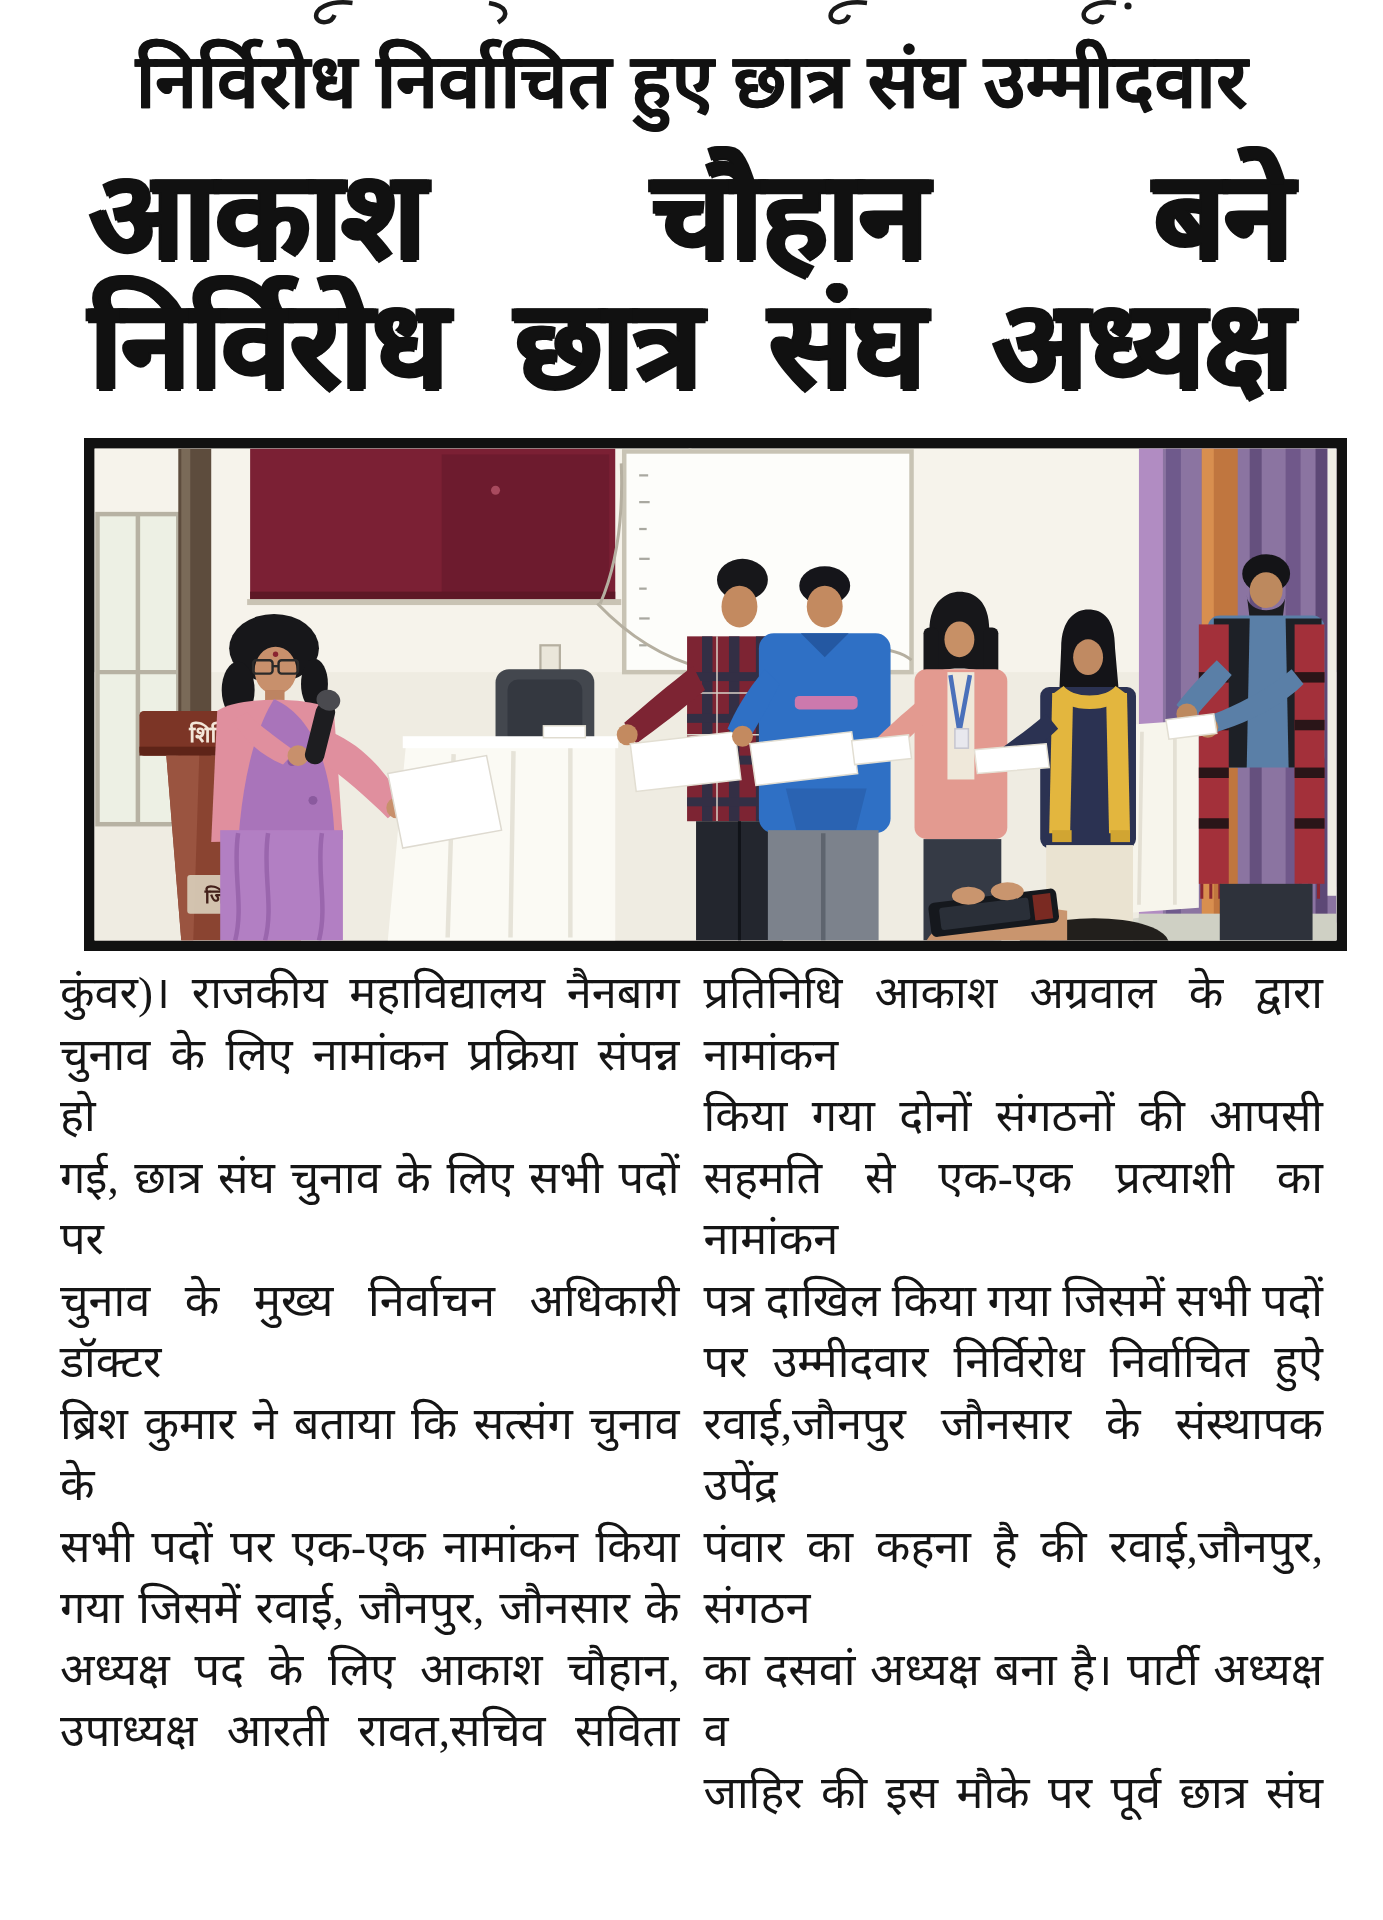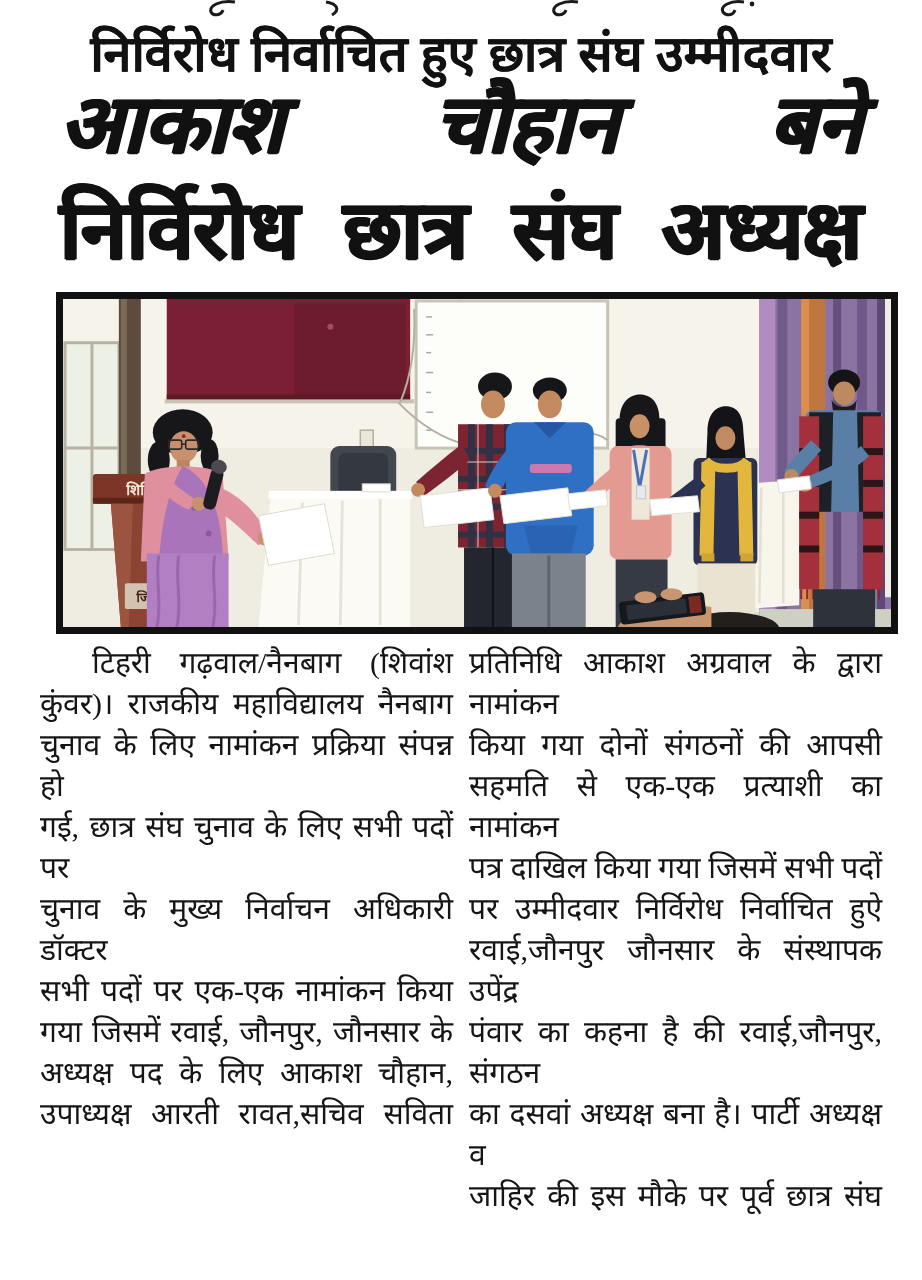--- a/index.html
+++ b/index.html
@@ -18,21 +18,21 @@
     white-space:nowrap;letter-spacing:.5px;
     text-shadow:.6px 0 0 currentColor;
   }
   
   .headline{
     position:absolute;left:60px;width:802px;
     font-size:82px;font-weight:bold;line-height:1.0;
     text-align:justify;text-align-last:justify;white-space:nowrap;
     text-shadow:1.6px 0 0 currentColor,-1.6px 0 0 currentColor,0 1px 0 currentColor;
   }
-  .headline.l1{top:84px;font-style:italic;}
+  .headline.l1{top:104px;}
   .headline.l2{top:190px;}
   
   .photo-frame{
     position:absolute;top:292px;left:56px;margin:0;
     width:842px;height:342px;box-sizing:border-box;
     border:7px solid #111;background:#f5f2ea;
   }
   .photo-frame svg{display:block;width:100%;height:100%;}
   
   .body-cols{
@@ -303,25 +303,25 @@
           <rect x="628" y="303" width="12" height="17" fill="#7a2a22"></rect>
         </g>
         <ellipse cx="584" cy="300" rx="11" ry="6" fill="#c9956e"></ellipse>
         <ellipse cx="610" cy="297" rx="11" ry="6" fill="#c9956e"></ellipse>
       </g>
     </svg>
   </figure>
 
   <div class="body-cols">
     <div class="col">
-      <div class="bl indent">टिहरी गढ़वाल/नैनबाग (शिवांश</div>
       <div class="bl">कुंवर)। राजकीय महाविद्यालय नैनबाग</div>
       <div class="bl">चुनाव के लिए नामांकन प्रक्रिया संपन्न हो</div>
       <div class="bl">गई, छात्र संघ चुनाव के लिए सभी पदों पर</div>
       <div class="bl">चुनाव के मुख्य निर्वाचन अधिकारी डॉक्टर</div>
+      <div class="bl">ब्रिश कुमार ने बताया कि सत्संग चुनाव के</div>
       <div class="bl">सभी पदों पर एक-एक नामांकन किया</div>
       <div class="bl">गया जिसमें रवाई, जौनपुर, जौनसार के</div>
       <div class="bl">अध्यक्ष पद के लिए आकाश चौहान,</div>
       <div class="bl">उपाध्यक्ष आरती  रावत,सचिव सविता</div>
 
     </div>
     <div class="col">
       <div class="bl">प्रतिनिधि आकाश अग्रवाल के द्वारा नामांकन</div>
       <div class="bl">किया गया दोनों संगठनों की आपसी</div>
       <div class="bl">सहमति से एक-एक प्रत्याशी का  नामांकन</div>

